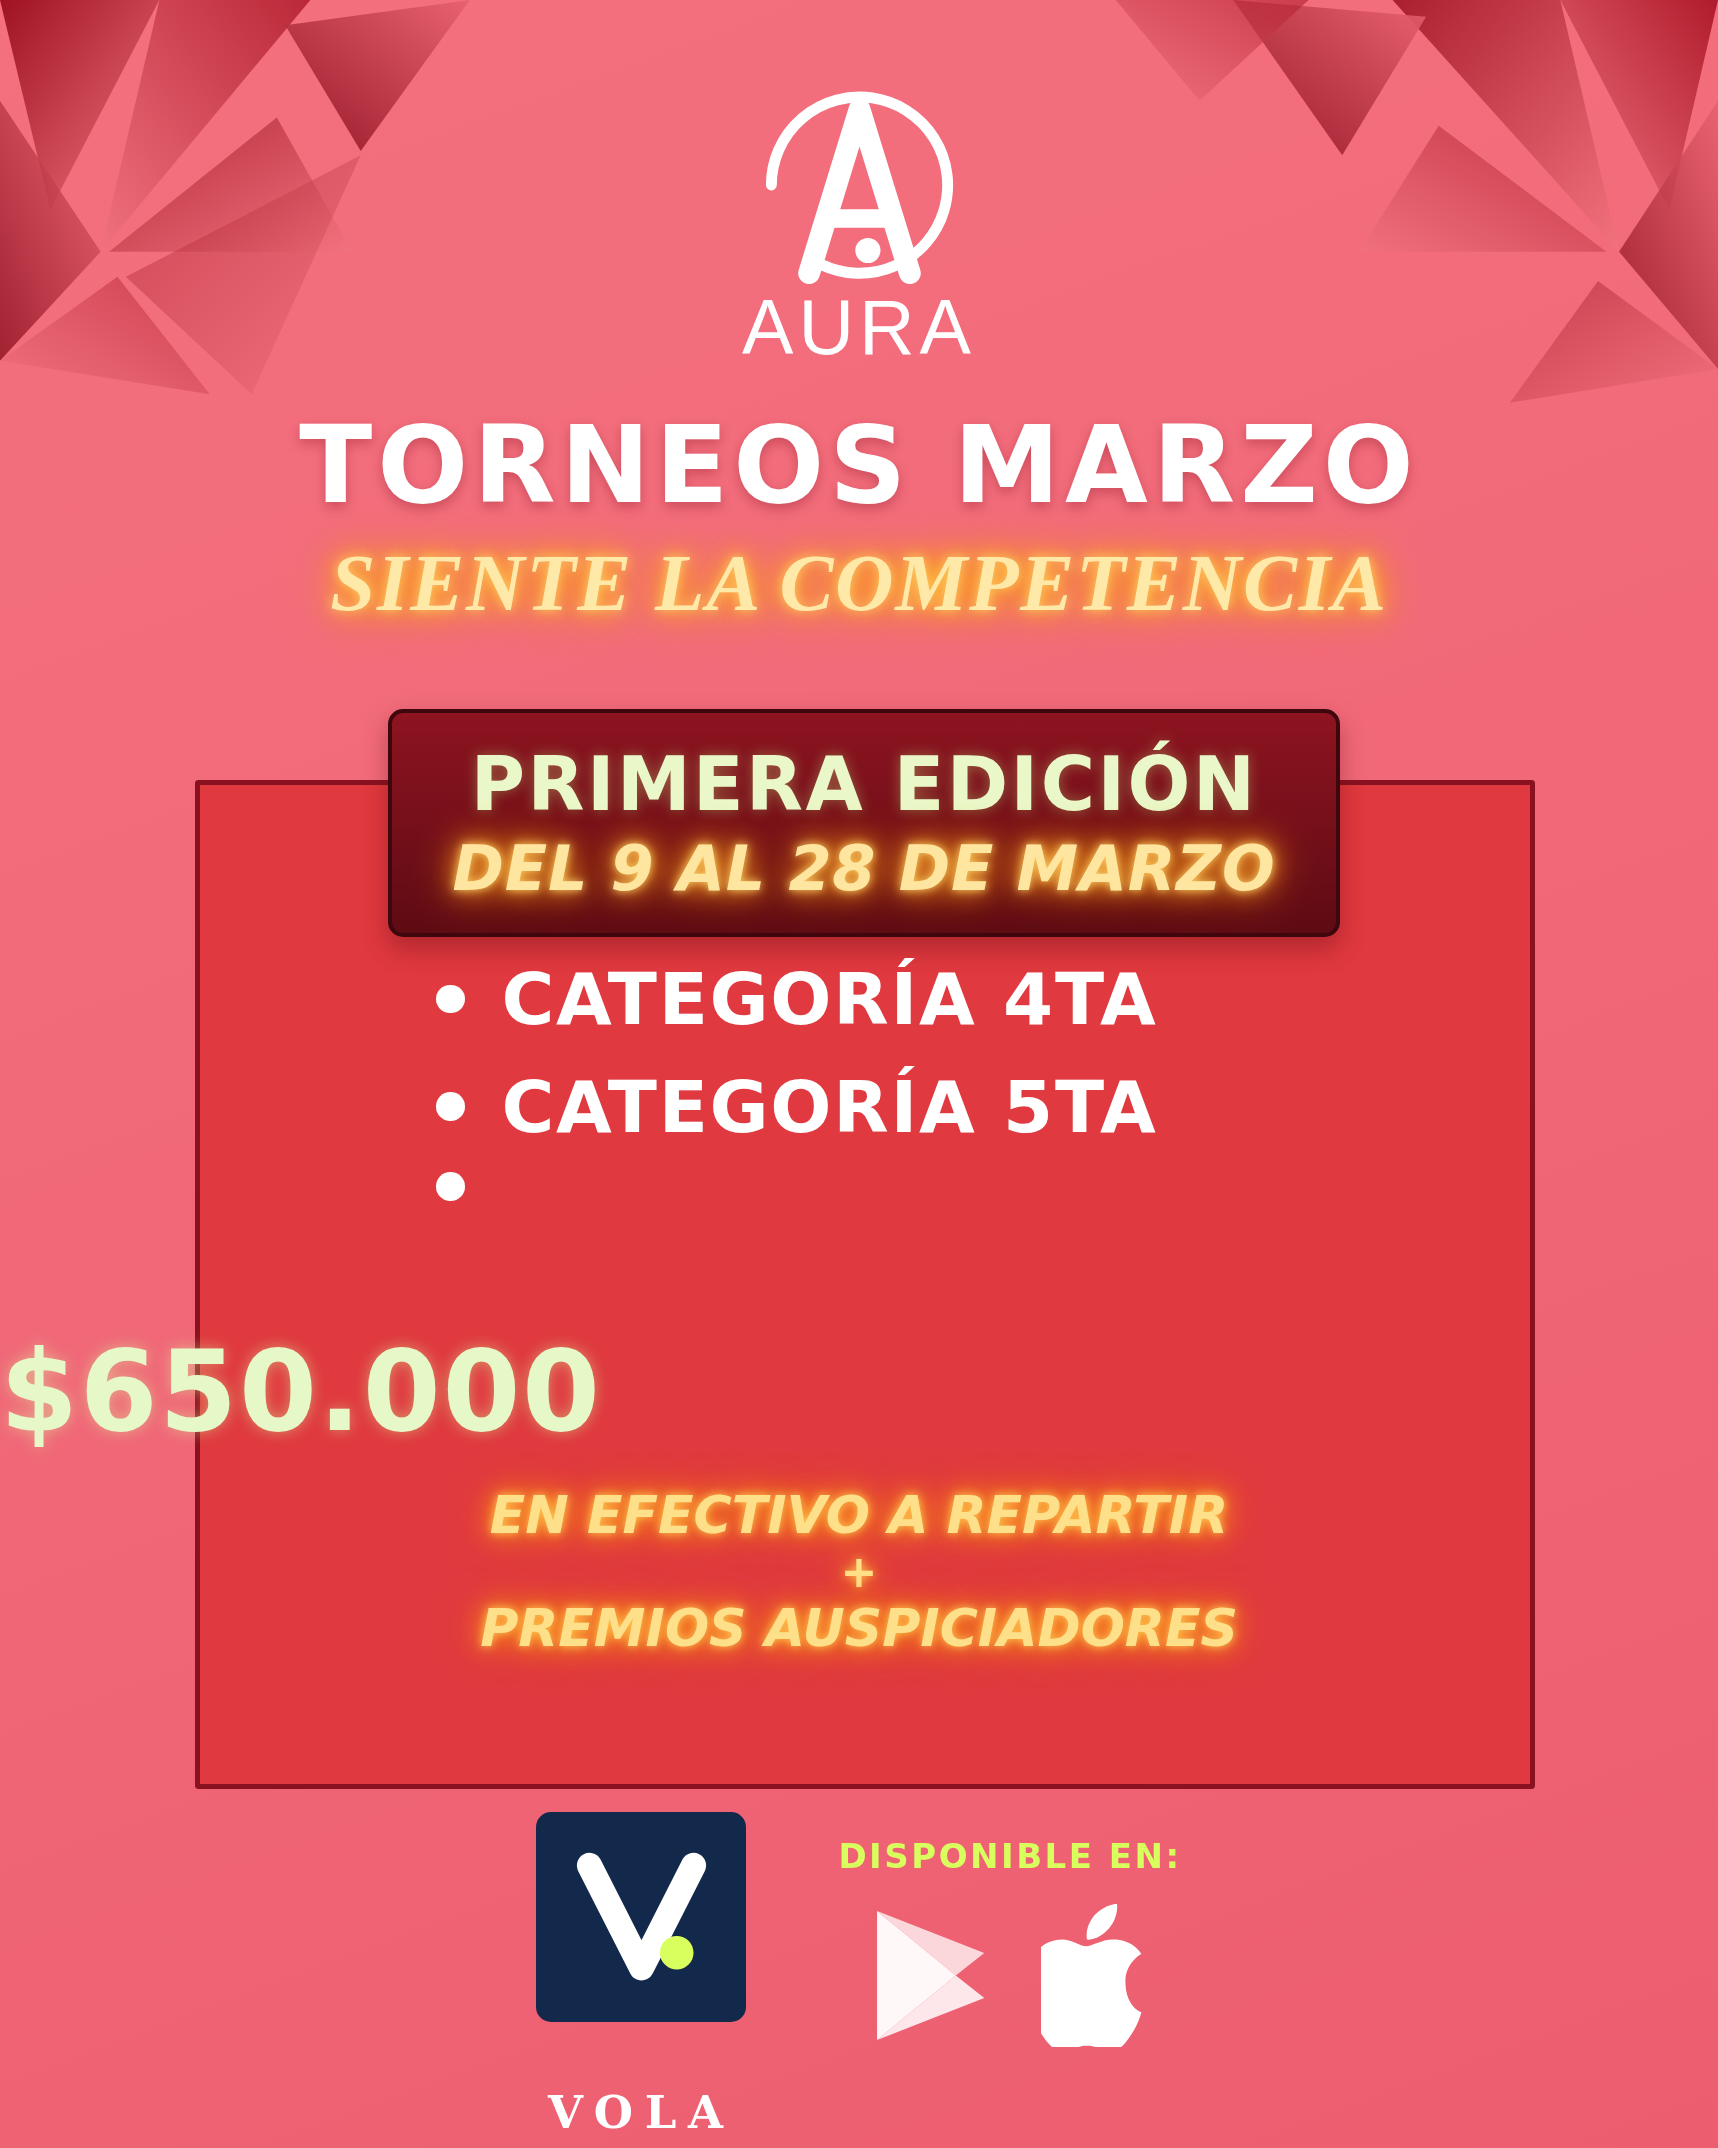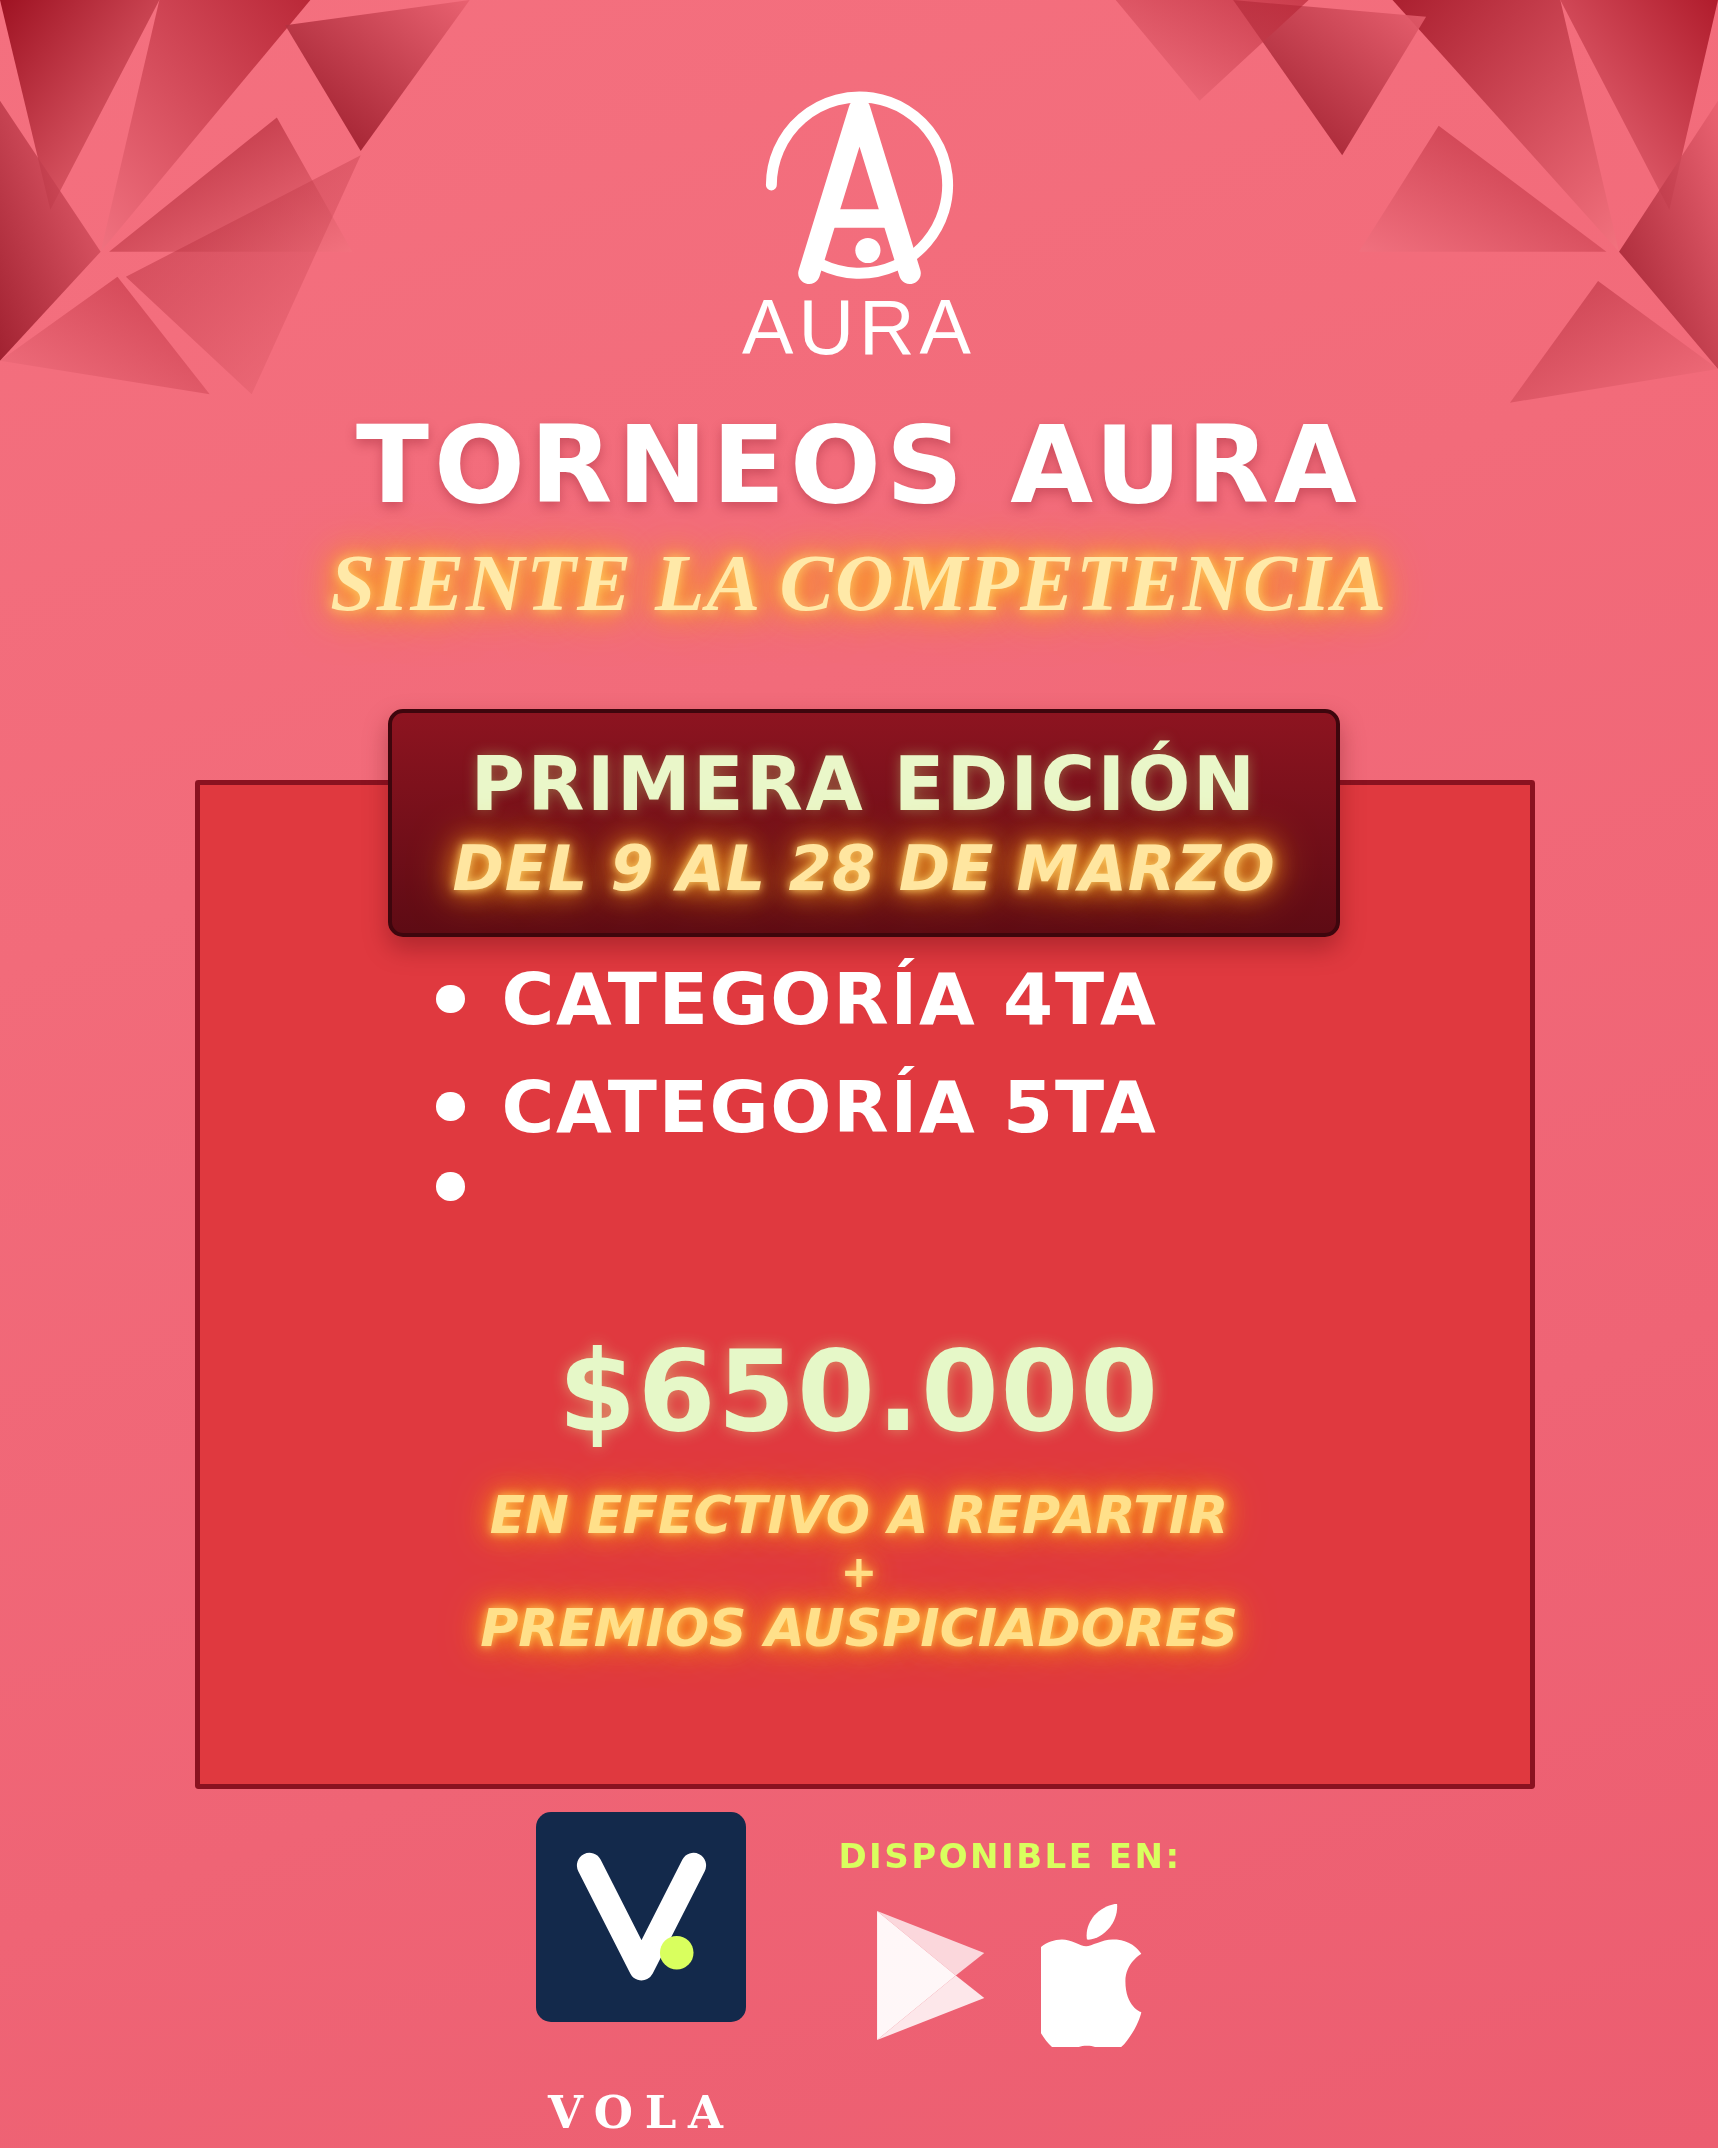--- a/index.html
+++ b/index.html
@@ -155,21 +155,20 @@
     letter-spacing: 1.7px;
     font-family: "DejaVu Sans", sans-serif;
   }
 
   
   .prize {
     position: absolute;
     left: 0;
     right: 0;
     top: 1326px;
-    text-align: center;
     color: #e6f8c8;
     font-size: 112px;
     font-weight: bold;
     letter-spacing: 1.7px;
     font-family: "DejaVu Sans", sans-serif;
     text-shadow: 0 0 15px rgba(215,255,160,.45);
   }
   .prize-notes {
     position: absolute;
     left: 0;
@@ -285,21 +284,21 @@
   <div class="logo-wrap">
     <svg class="logo-mark" viewBox="0 0 330 300" xmlns="http://www.w3.org/2000/svg">
       <path d="M60 150 A105 105 0 1 1 120 245" fill="none" stroke="#ffffff" stroke-width="13" stroke-linecap="round"></path>
       <path d="M105 255 L165 60 L225 255" fill="none" stroke="#ffffff" stroke-width="26" stroke-linecap="round" stroke-linejoin="round"></path>
       <path d="M133 190 L197 190" fill="none" stroke="#ffffff" stroke-width="22" stroke-linecap="round"></path>
       <circle cx="175" cy="228" r="15" fill="#ffffff"></circle>
     </svg>
     <div class="logo-text">AURA</div>
   </div>
 
-  <div class="headline">TORNEOS AURA</div>
+  <div class="headline">TORNEOS MARZO</div>
   <div class="subheadline">SIENTE LA COMPETENCIA</div>
 
   <div class="panel"></div>
 
   <div class="badge">
     <div class="badge-line1">PRIMERA EDICIÓN</div>
     <div class="badge-line2">DEL 9 AL 28 DE MARZO</div>
   </div>
 
   <div class="cats">

